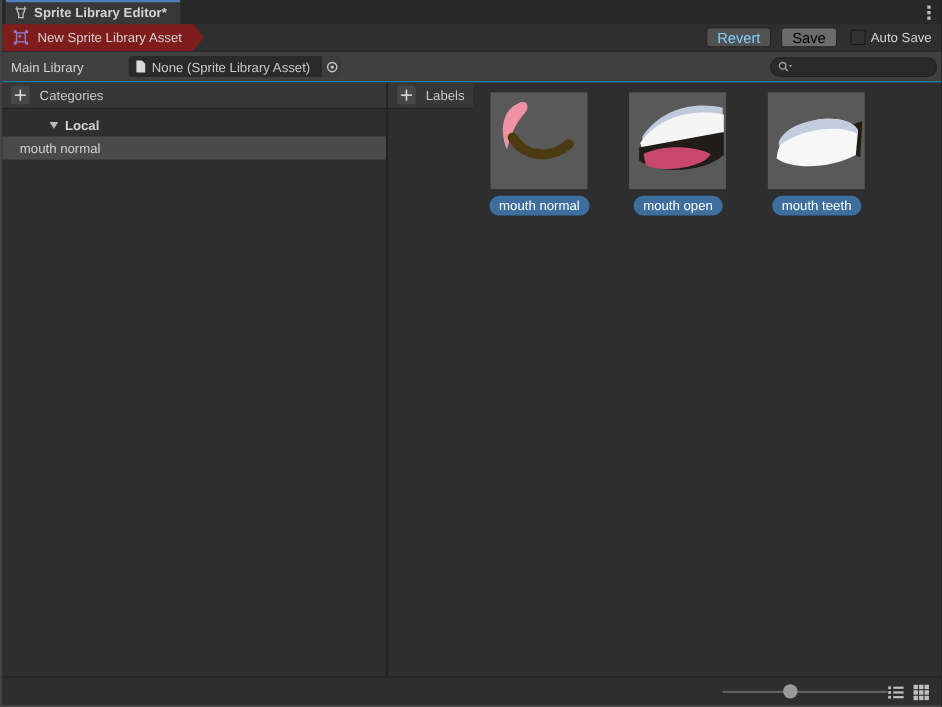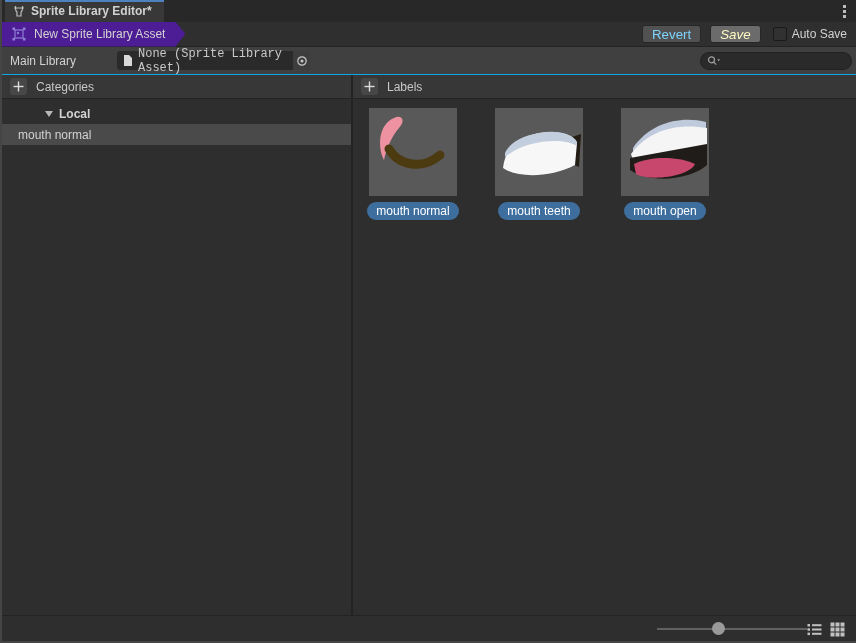--- a/index.html
+++ b/index.html
@@ -17,56 +17,56 @@
     padding:0 12px 0 7px;background:#383838;box-shadow:inset 0 2px 0 #4f80c0;box-sizing:border-box;font-weight:bold;
   }
   .kebab{position:absolute;right:10px;top:5px;display:flex;flex-direction:column;gap:2px;cursor:pointer;}
   .kebab span{width:3px;height:3px;background:#bdbdbd;display:block;}
   
   .toolbar{
     position:absolute;top:22px;left:0;right:0;height:25px;background:#2f2f2f;
     border-bottom:1px solid #232323;box-sizing:border-box;display:flex;align-items:center;
   }
   .breadcrumb{
-    height:25px;display:flex;align-items:center;gap:7px;padding:0 20px 0 9px;background:#4c1d95;
+    height:25px;display:flex;align-items:center;gap:7px;padding:0 20px 0 9px;background:#7f1d1d;
     clip-path:polygon(0 0,calc(100% - 10px) 0,100% 50%,calc(100% - 10px) 100%,0 100%);
   }
   .tool-right{margin-left:auto;display:flex;align-items:center;padding-right:9px;}
   .btn{
     height:18px;padding:0 9px;border-radius:3px;display:flex;align-items:center;
     background:#515151;border:1px solid #272727;box-sizing:border-box;color:#7dd3fc;cursor:pointer;
   }
-  .btn.save{background:#6b6b6b;margin-left:9px;color:#fef9c3;font-style:italic;}
+  .btn.save{background:#6b6b6b;margin-left:9px;color:#000000;}
   .checkbox{width:14px;height:14px;margin-left:12px;background:#313131;border:1px solid #1a1a1a;border-radius:2px;box-sizing:border-box;cursor:pointer;}
   .autosave-label{margin-left:5px;}
   
   .libraryrow{
     position:absolute;top:47px;left:0;right:0;height:28px;background:#404040;
     border-bottom:1px solid #0ea5e9;box-sizing:border-box;padding-left:24px;
   }
   .libraryrow .lbl{position:absolute;left:8px;top:7px;}
   .objfield{
     position:absolute;left:115px;top:4px;width:176px;height:19px;background:#2a2a2a;
     border-radius:3px 0 0 3px;display:flex;align-items:center;gap:5px;padding:0 6px;
-    box-sizing:border-box;color:#c9c9c9;cursor:pointer;font-family:Liberation Mono, monospace;
+    box-sizing:border-box;color:#c9c9c9;cursor:pointer;
   }
   .objpicker{
     position:absolute;left:291px;top:4px;width:17px;height:19px;background:#3d3d3d;
     border-radius:0 3px 3px 0;display:flex;align-items:center;justify-content:center;cursor:pointer;
   }
   .search{
     position:absolute;right:4px;top:5px;width:152px;height:18px;background:#2a2a2a;
     border:1px solid #212121;border-radius:9px;display:flex;align-items:center;gap:2px;
     padding:0 6px;box-sizing:border-box;
   }
   .search input{flex:1;background:transparent;border:none;outline:none;color:#d2d2d2;font:12px "Liberation Sans",sans-serif;min-width:0;}
   
   .panels{position:absolute;top:75px;left:0;right:0;bottom:26px;display:flex;}
   .panel-left{width:351px;flex:none;border-right:2px solid #232323;box-sizing:border-box;background:#2e2e2e;display:flex;flex-direction:column;}
-  .panel-right{flex:1;background:#2e2e2e;display:flex;flex-direction:column;}
+  .panel-right{flex:1;background:#2e2e2e;display:flex;flex-direction:row;}
   .panel-header{
     height:24px;flex:none;background:#373737;border-bottom:1px solid #232323;box-sizing:border-box;
     display:flex;align-items:center;gap:9px;padding:0 8px;color:#c8c8c8;
   }
   .addbtn{width:17px;height:17px;border-radius:3px;background:#474747;display:flex;align-items:center;justify-content:center;cursor:pointer;flex:none;}
   .panel-body{flex:1;overflow:hidden;}
   .group-row{height:21px;margin-top:4px;display:flex;align-items:center;gap:6px;padding-left:6px;font-weight:bold;cursor:pointer;margin-left:37px;}
   .tri-down{width:0;height:0;border-left:4px solid transparent;border-right:4px solid transparent;border-top:6px solid #b8b8b8;}
   .cat-row{height:21px;display:flex;align-items:center;padding-left:16px;cursor:pointer;}
   .cat-row.selected{background:#4a4a4a;}
@@ -196,47 +196,47 @@
 
           <div class="label-item">
             <div class="thumb">
               <svg width="88" height="88" viewBox="0 0 88 88">
                 <rect width="88" height="88" fill="#595959"></rect>
                 <path d="M25 10 C33 6 37 13 30 20 C22 29 17 42 15 52 C8 38 10 16 25 10 Z" fill="#ee92a2"></path>
                 <path d="M20 41 C30 58 54 62 71 47" fill="none" stroke="#4c3a10" stroke-width="9" stroke-linecap="round"></path>
               </svg>
             </div>
             <span class="pill">mouth normal</span>
-          </div>
-
-          <div class="label-item">
-            <div class="thumb">
-              <svg width="88" height="88" viewBox="0 0 88 88">
-                <rect width="88" height="88" fill="#595959"></rect>
-                <path d="M74 30 L86 26 L84 59 L75 55 Z" fill="#241d15"></path>
-                <path d="M8 60 C10 38 28 26 52 24 C70 23 80 29 82 35 L80 57 C55 70 22 70 8 60 Z" fill="#f7f7f7"></path>
-                <path d="M10 45 C16 32 32 26 52 24 C68 23 79 28 82 34 L82 38 C68 29 30 32 10 49 Z" fill="#c2cddd"></path>
-              </svg>
-            </div>
-            <span class="pill">mouth teeth</span>
           </div>
 
           <div class="label-item">
             <div class="thumb">
               <svg width="88" height="88" viewBox="0 0 88 88">
                 <rect width="88" height="88" fill="#595959"></rect>
                 <path d="M12 40 C30 14 60 8 85 14 L85 25 C60 18 30 25 12 46 Z" fill="#bfcbdd"></path>
                 <path d="M10 46 C28 21 58 15 86 20 L86 38 L12 52 Z" fill="#f5f5f5"></path>
                 <path d="M9 50 L86 36 L86 57 C70 72 28 76 9 62 Z" fill="#201c19"></path>
                 <path d="M13 56 C32 47 60 49 74 56 C69 68 30 74 15 66 Z" fill="#c7486c"></path>
               </svg>
             </div>
             <span class="pill">mouth open</span>
           </div>
 
+          <div class="label-item">
+            <div class="thumb">
+              <svg width="88" height="88" viewBox="0 0 88 88">
+                <rect width="88" height="88" fill="#595959"></rect>
+                <path d="M74 30 L86 26 L84 59 L75 55 Z" fill="#241d15"></path>
+                <path d="M8 60 C10 38 28 26 52 24 C70 23 80 29 82 35 L80 57 C55 70 22 70 8 60 Z" fill="#f7f7f7"></path>
+                <path d="M10 45 C16 32 32 26 52 24 C68 23 79 28 82 34 L82 38 C68 29 30 32 10 49 Z" fill="#c2cddd"></path>
+              </svg>
+            </div>
+            <span class="pill">mouth teeth</span>
+          </div>
+
         </div>
       </div>
     </div>
   </div>
 
   <div class="footer">
     <div class="slider-track"></div>
     <div class="slider-thumb"></div>
     <div class="viewbtn list">
       <svg width="17" height="17" viewBox="0 0 17 17">

